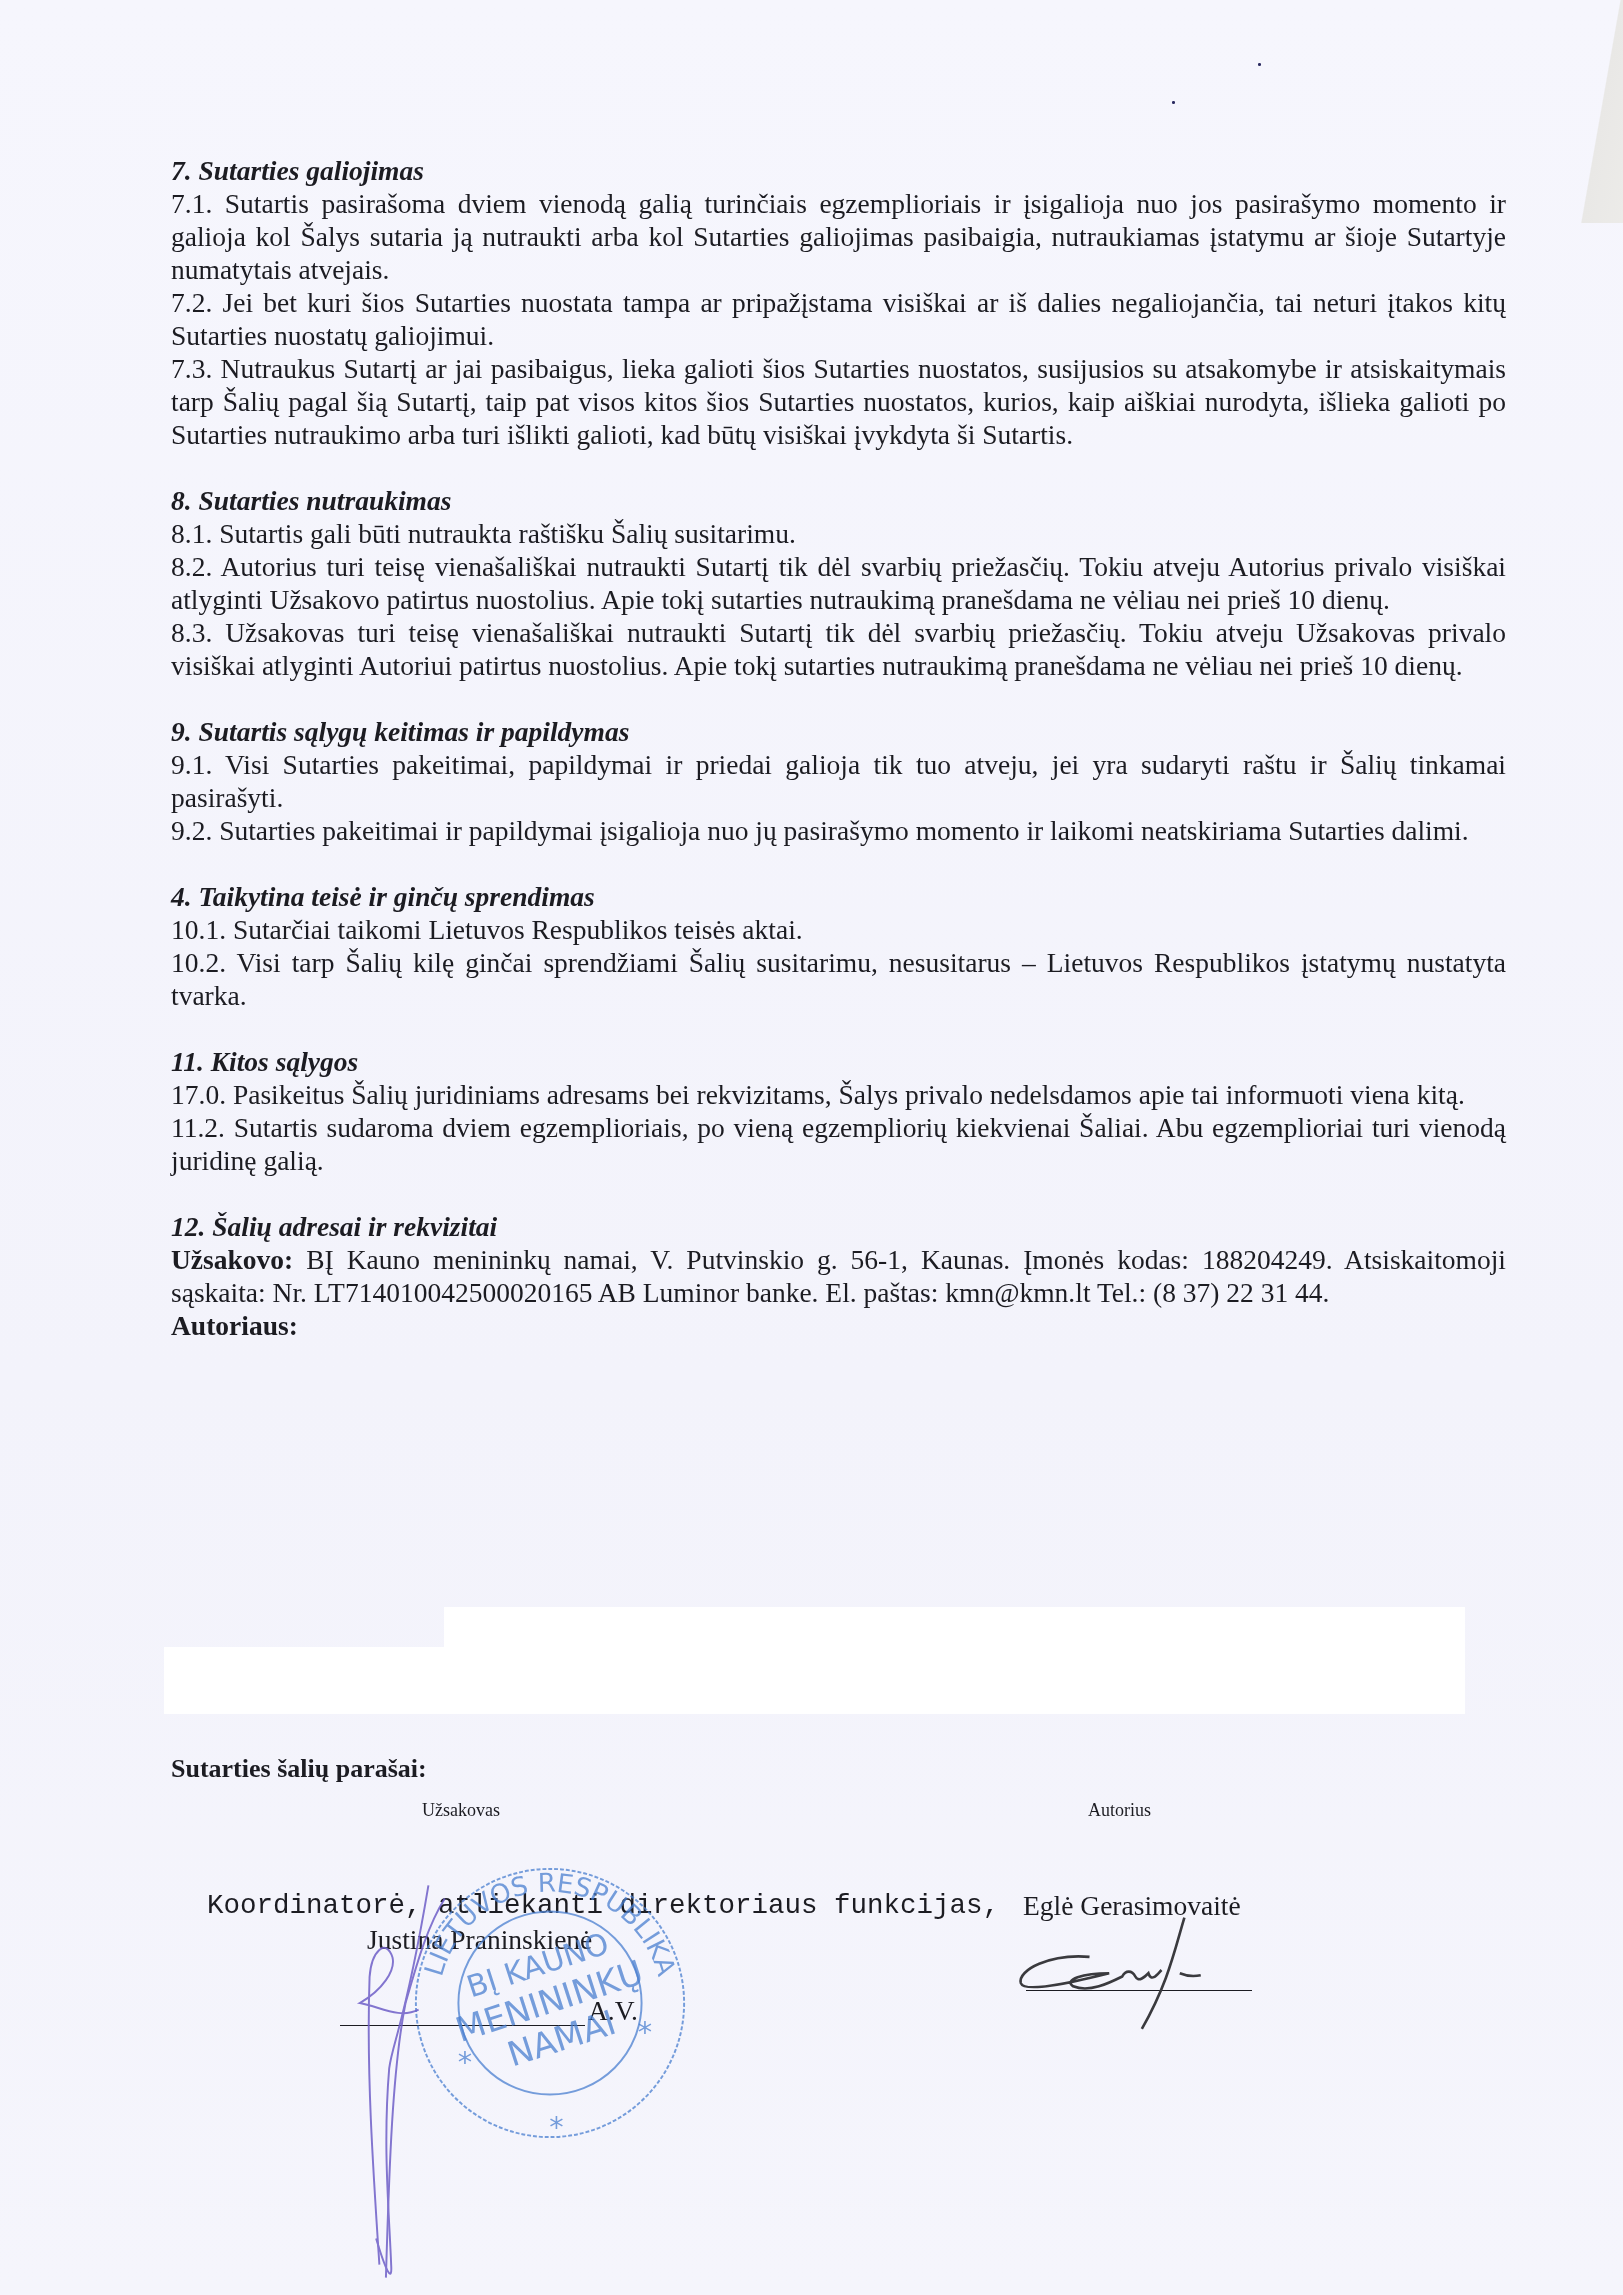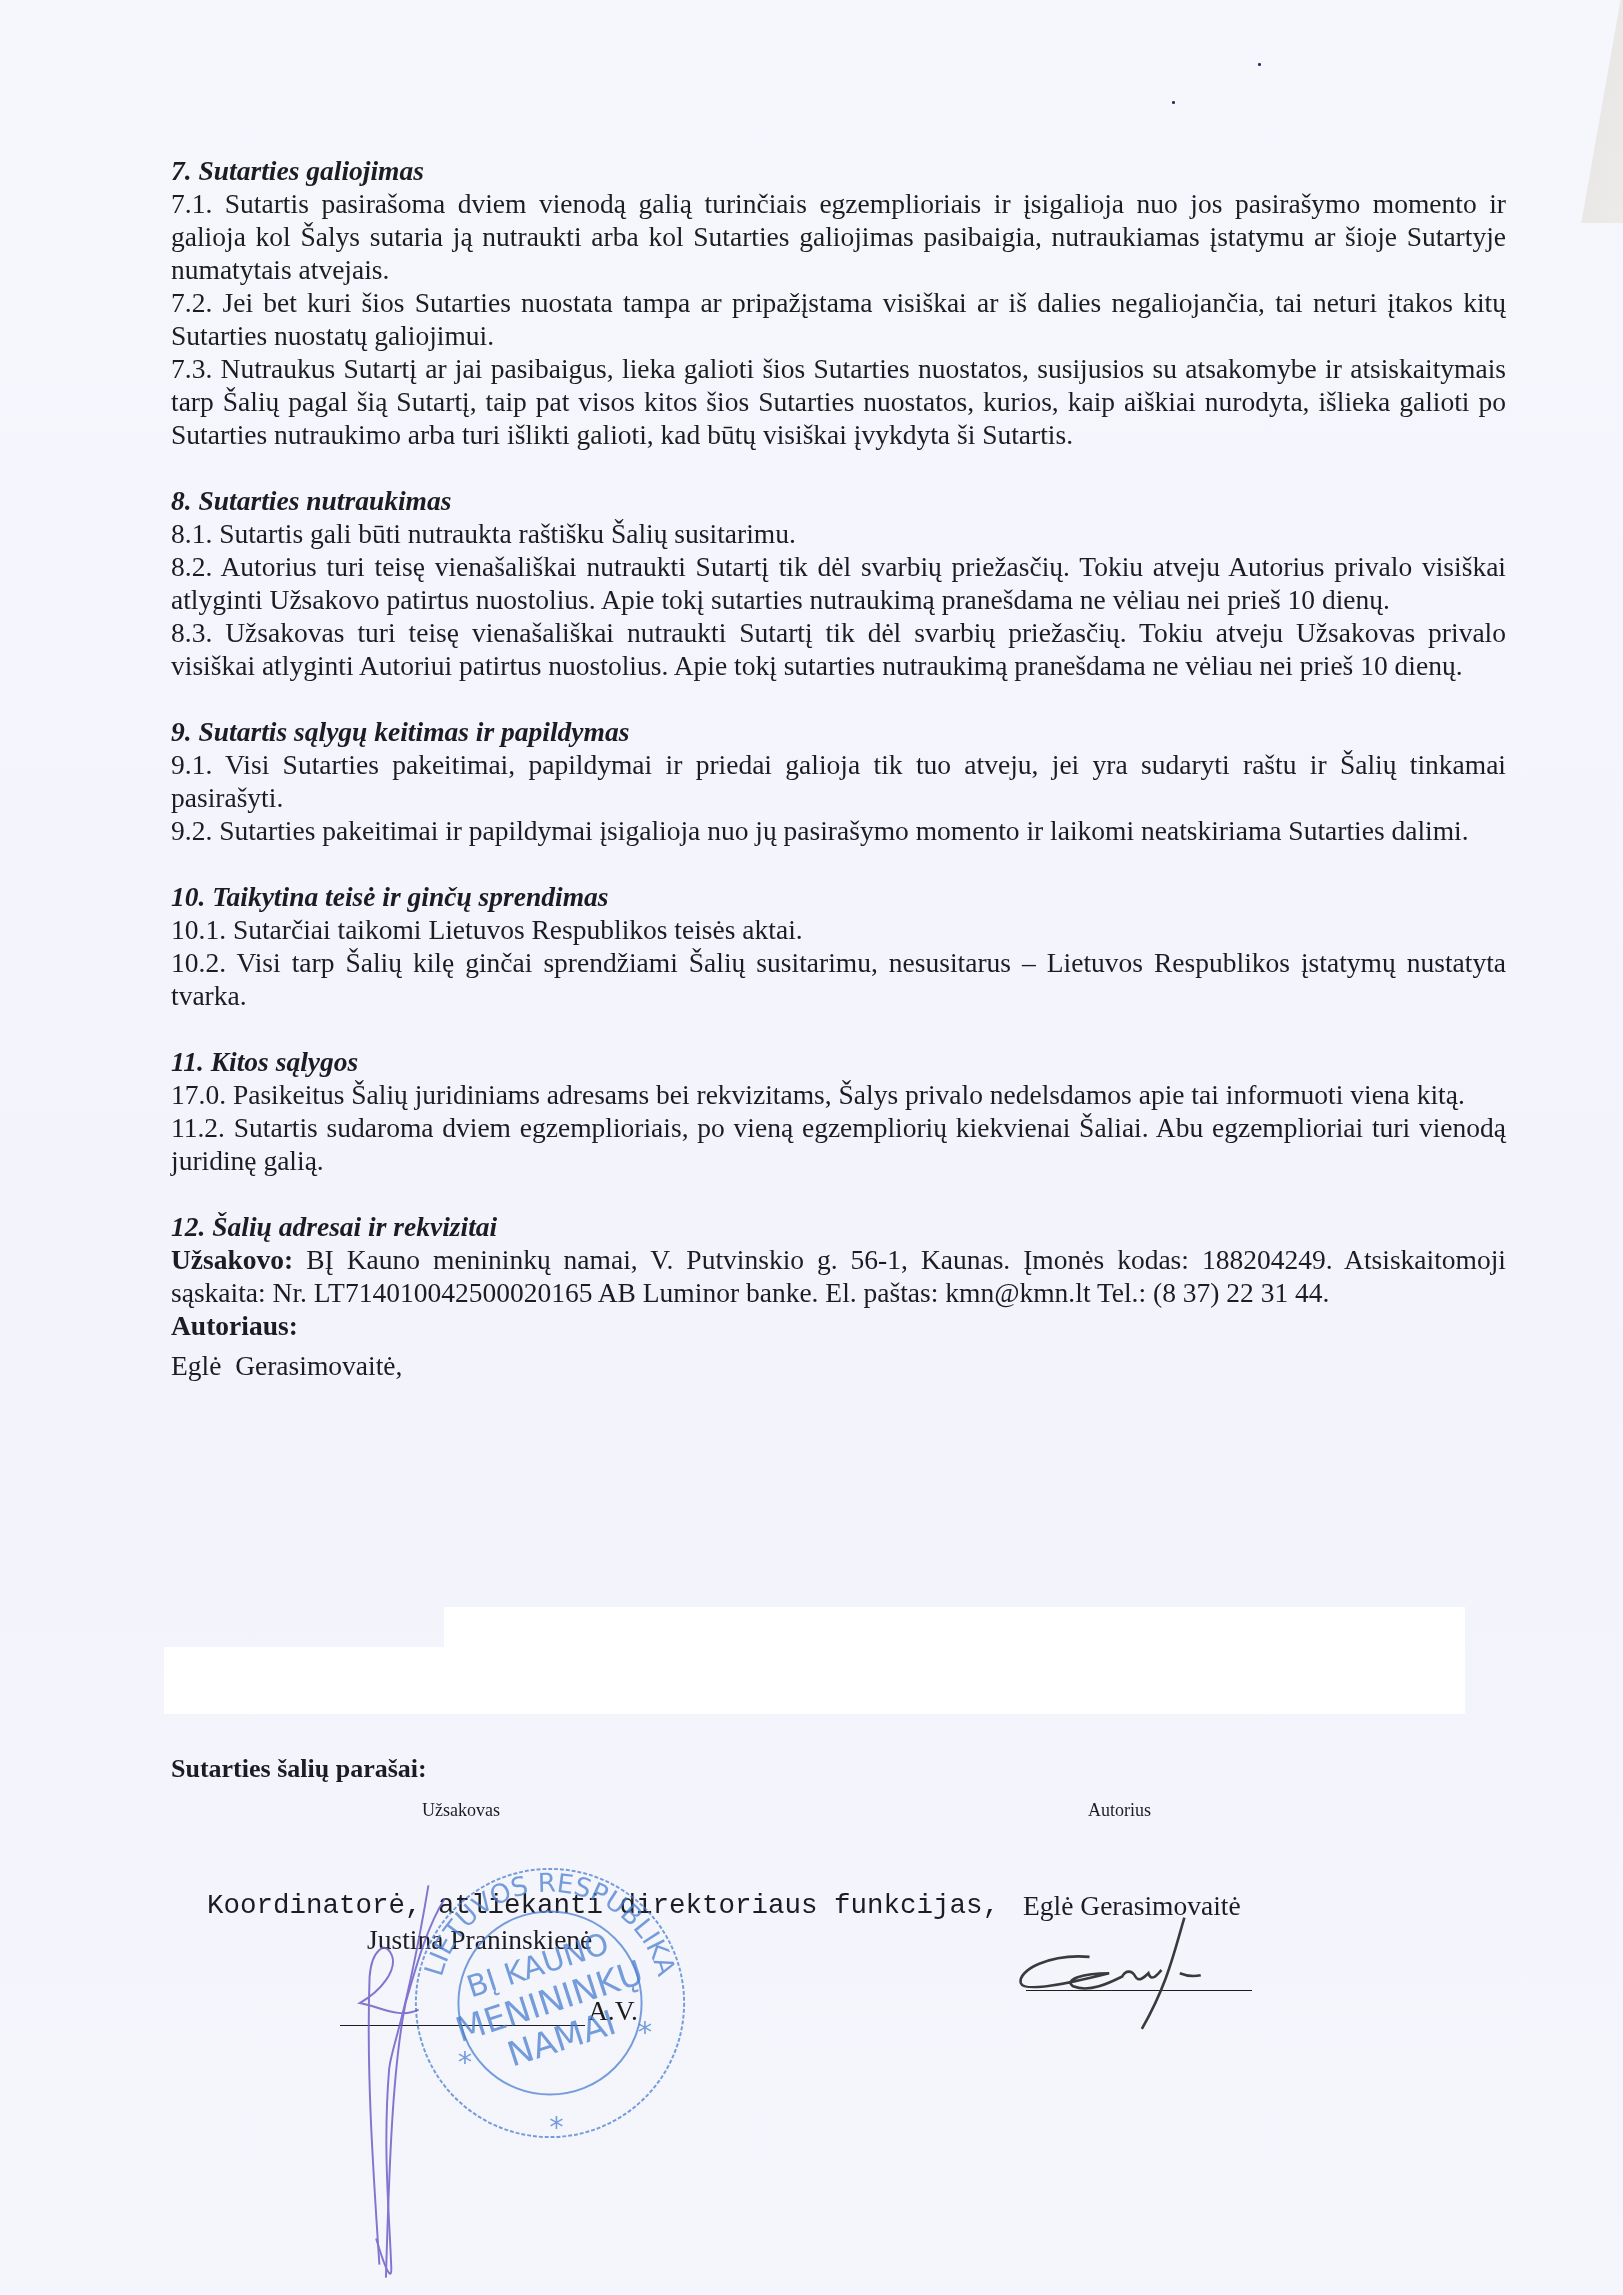--- a/index.html
+++ b/index.html
@@ -70,34 +70,33 @@
       <p class="para">8.1. Sutartis gali būti nutraukta raštišku Šalių susitarimu.</p>
       <p class="para">8.2. Autorius turi teisę vienašališkai nutraukti Sutartį tik dėl svarbių priežasčių. Tokiu atveju Autorius privalo visiškai atlyginti Užsakovo patirtus nuostolius. Apie tokį sutarties nutraukimą pranešdama ne vėliau nei prieš 10 dienų.</p>
       <p class="para">8.3. Užsakovas turi teisę vienašališkai nutraukti Sutartį tik dėl svarbių priežasčių. Tokiu atveju Užsakovas privalo visiškai atlyginti Autoriui patirtus nuostolius. Apie tokį sutarties nutraukimą pranešdama ne vėliau nei prieš 10 dienų.</p>
     </div>
     <div class="section">
       <p class="heading">9. Sutartis sąlygų keitimas ir papildymas</p>
       <p class="para">9.1. Visi Sutarties pakeitimai, papildymai ir priedai galioja tik tuo atveju, jei yra sudaryti raštu ir Šalių tinkamai pasirašyti.</p>
       <p class="para">9.2. Sutarties pakeitimai ir papildymai įsigalioja nuo jų pasirašymo momento ir laikomi neatskiriama Sutarties dalimi.</p>
     </div>
     <div class="section">
-      <p class="heading">10. Taikytina teisė ir ginčų sprendimas</p>
+      <p class="heading">4. Taikytina teisė ir ginčų sprendimas</p>
       <p class="para">10.1. Sutarčiai taikomi Lietuvos Respublikos teisės aktai.</p>
       <p class="para">10.2. Visi tarp Šalių kilę ginčai sprendžiami Šalių susitarimu, nesusitarus – Lietuvos Respublikos įstatymų nustatyta tvarka.</p>
     </div>
     <div class="section">
       <p class="heading">11. Kitos sąlygos</p>
       <p class="para">17.0. Pasikeitus Šalių juridiniams adresams bei rekvizitams, Šalys privalo nedelsdamos apie tai informuoti viena kitą.</p>
       <p class="para">11.2. Sutartis sudaroma dviem egzemplioriais, po vieną egzempliorių kiekvienai Šaliai. Abu egzemplioriai turi vienodą juridinę galią.</p>
     </div>
     <div class="section contacts">
       <p class="heading">12. Šalių adresai ir rekvizitai</p>
       <p class="para"><span class="label">Užsakovo:</span><span> BĮ Kauno menininkų namai, V. Putvinskio g. 56-1, Kaunas. Įmonės kodas: 188204249. Atsiskaitomoji sąskaita: Nr. LT714010042500020165 AB Luminor banke. El. paštas: kmn@kmn.lt Tel.: (8 37) 22 31 44.</span></p>
       <p class="para"><span class="label">Autoriaus:</span></p>
-      <p class="para author-line" style="white-space: pre;">Eglė  Gerasimovaitė,</p>
     </div>
   </div>
 
   <div class="redact-1"></div>
   <div class="redact-2"></div>
 
   <div class="sign-title">Sutarties šalių parašai:</div>
   <div class="party-label party-left">Užsakovas</div>
   <div class="party-label party-right">Autorius</div>
   <div class="signer-left-role">Koordinatorė, atliekanti direktoriaus funkcijas,</div>

